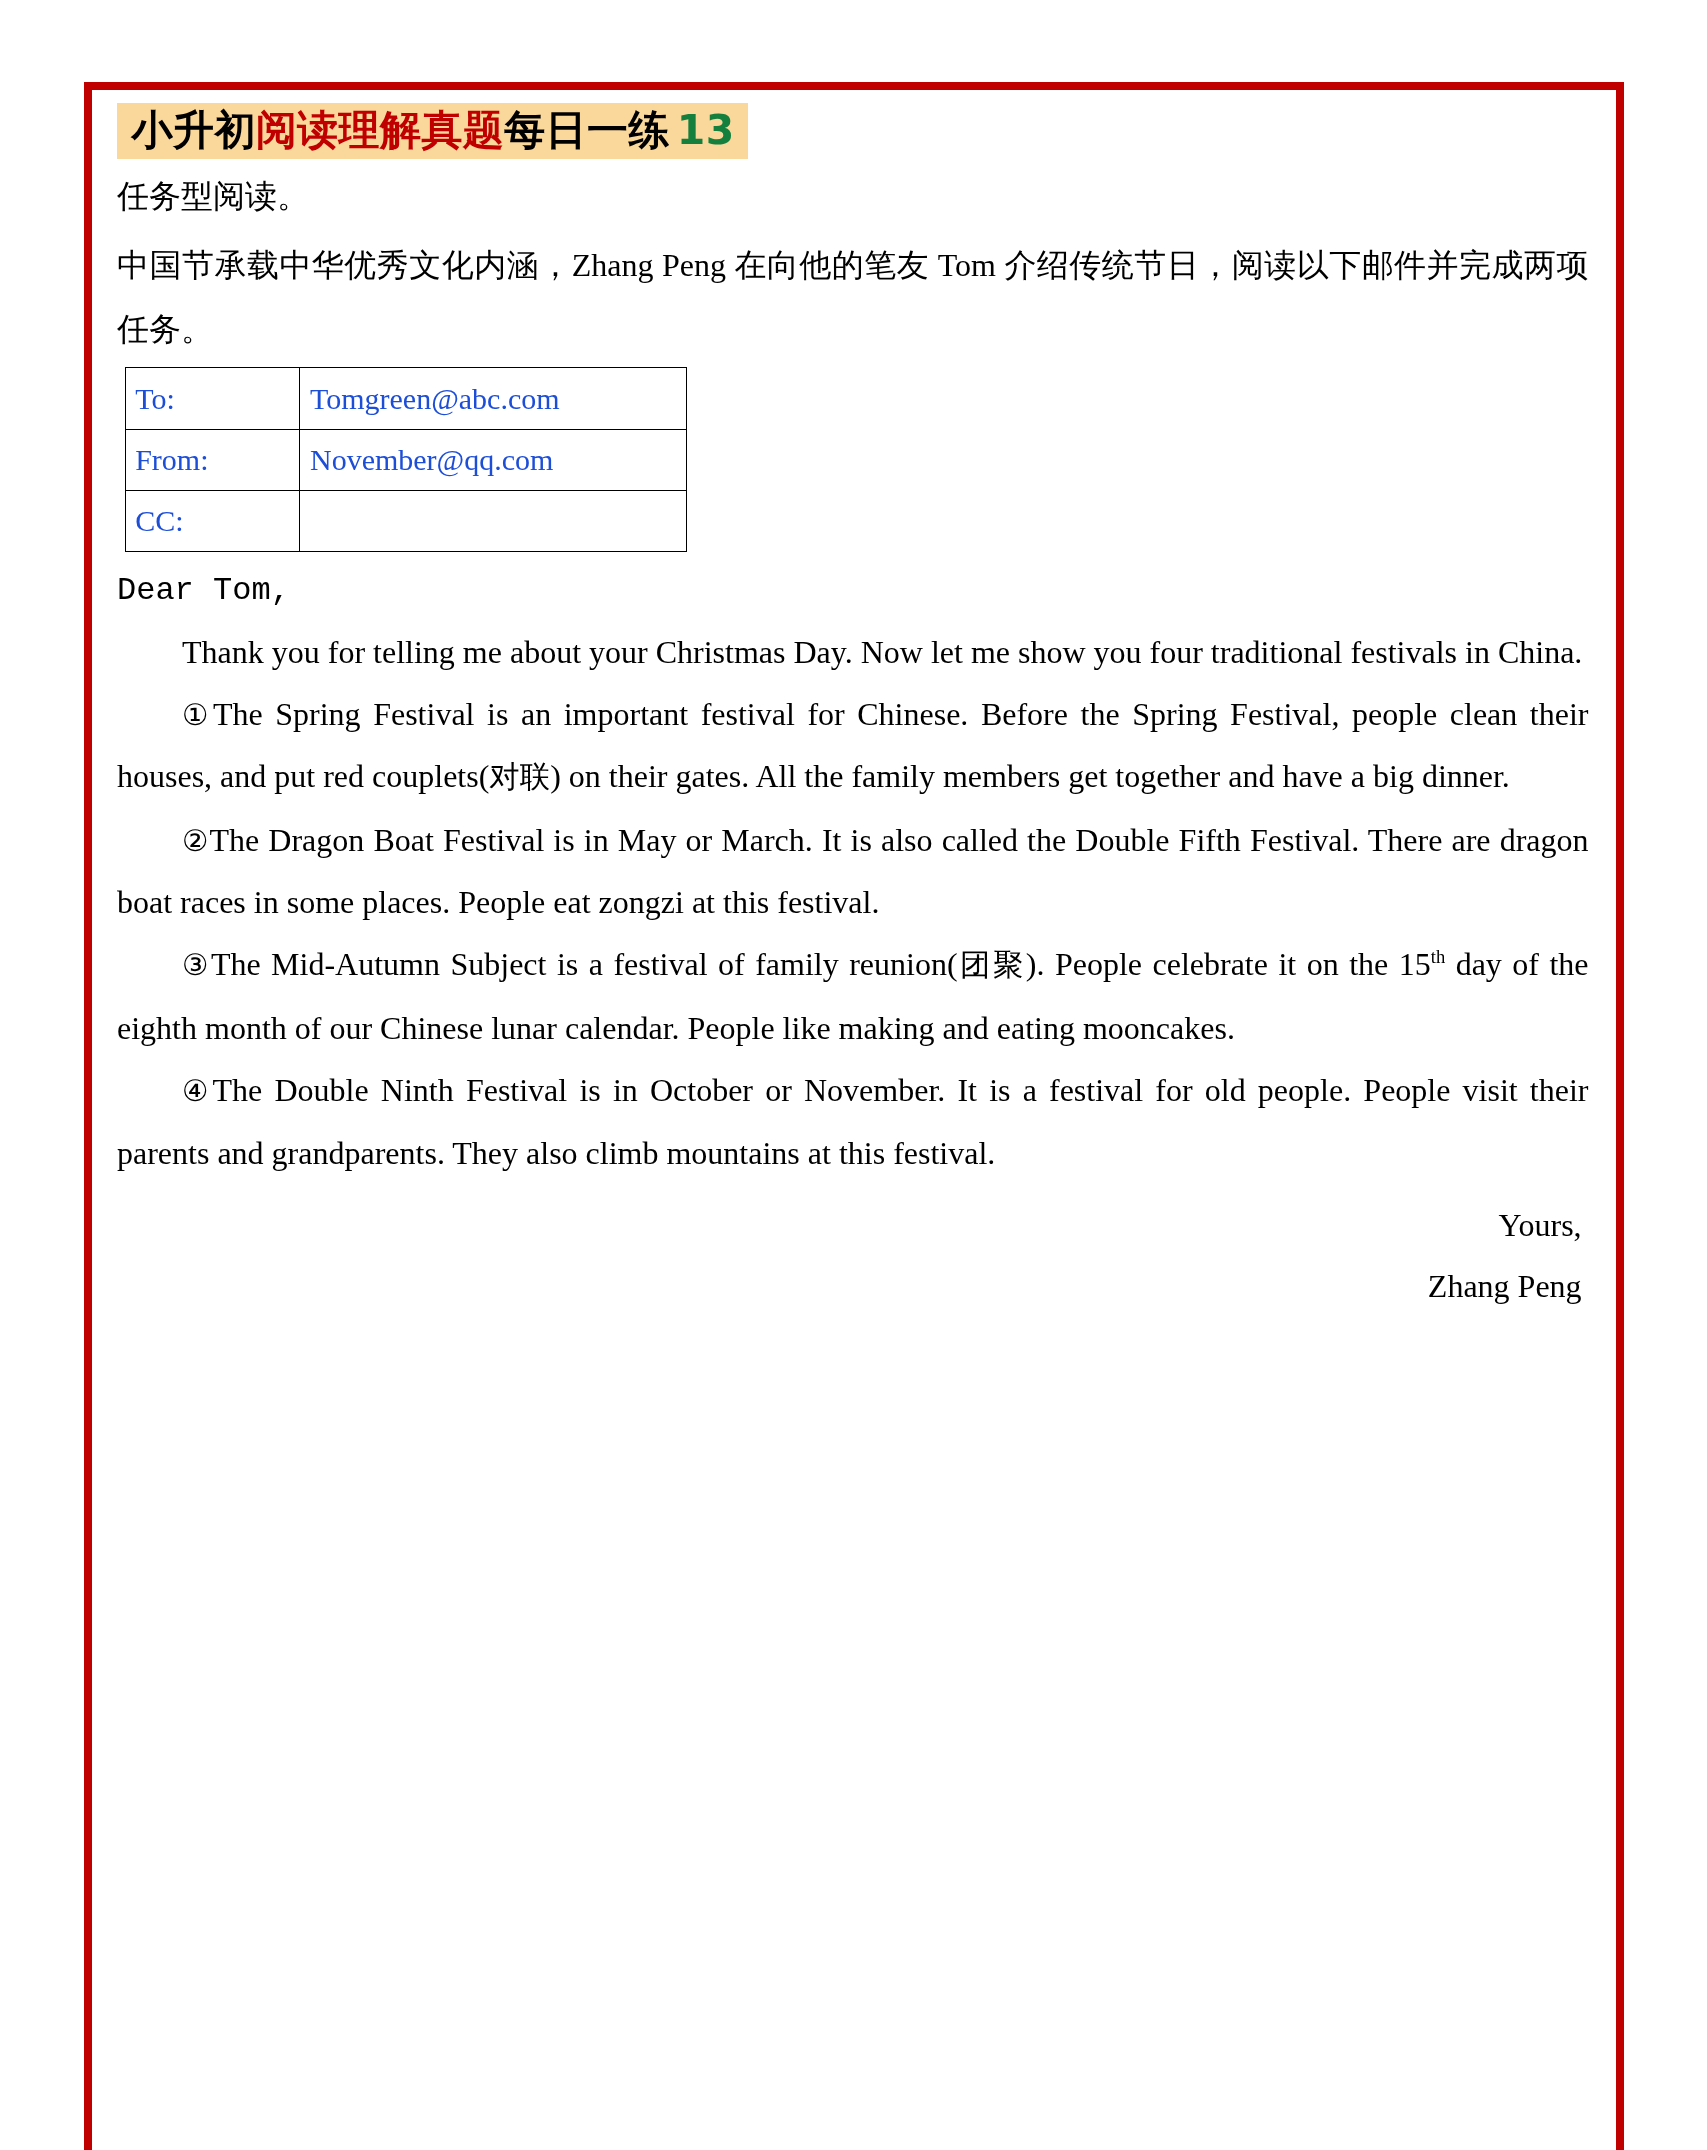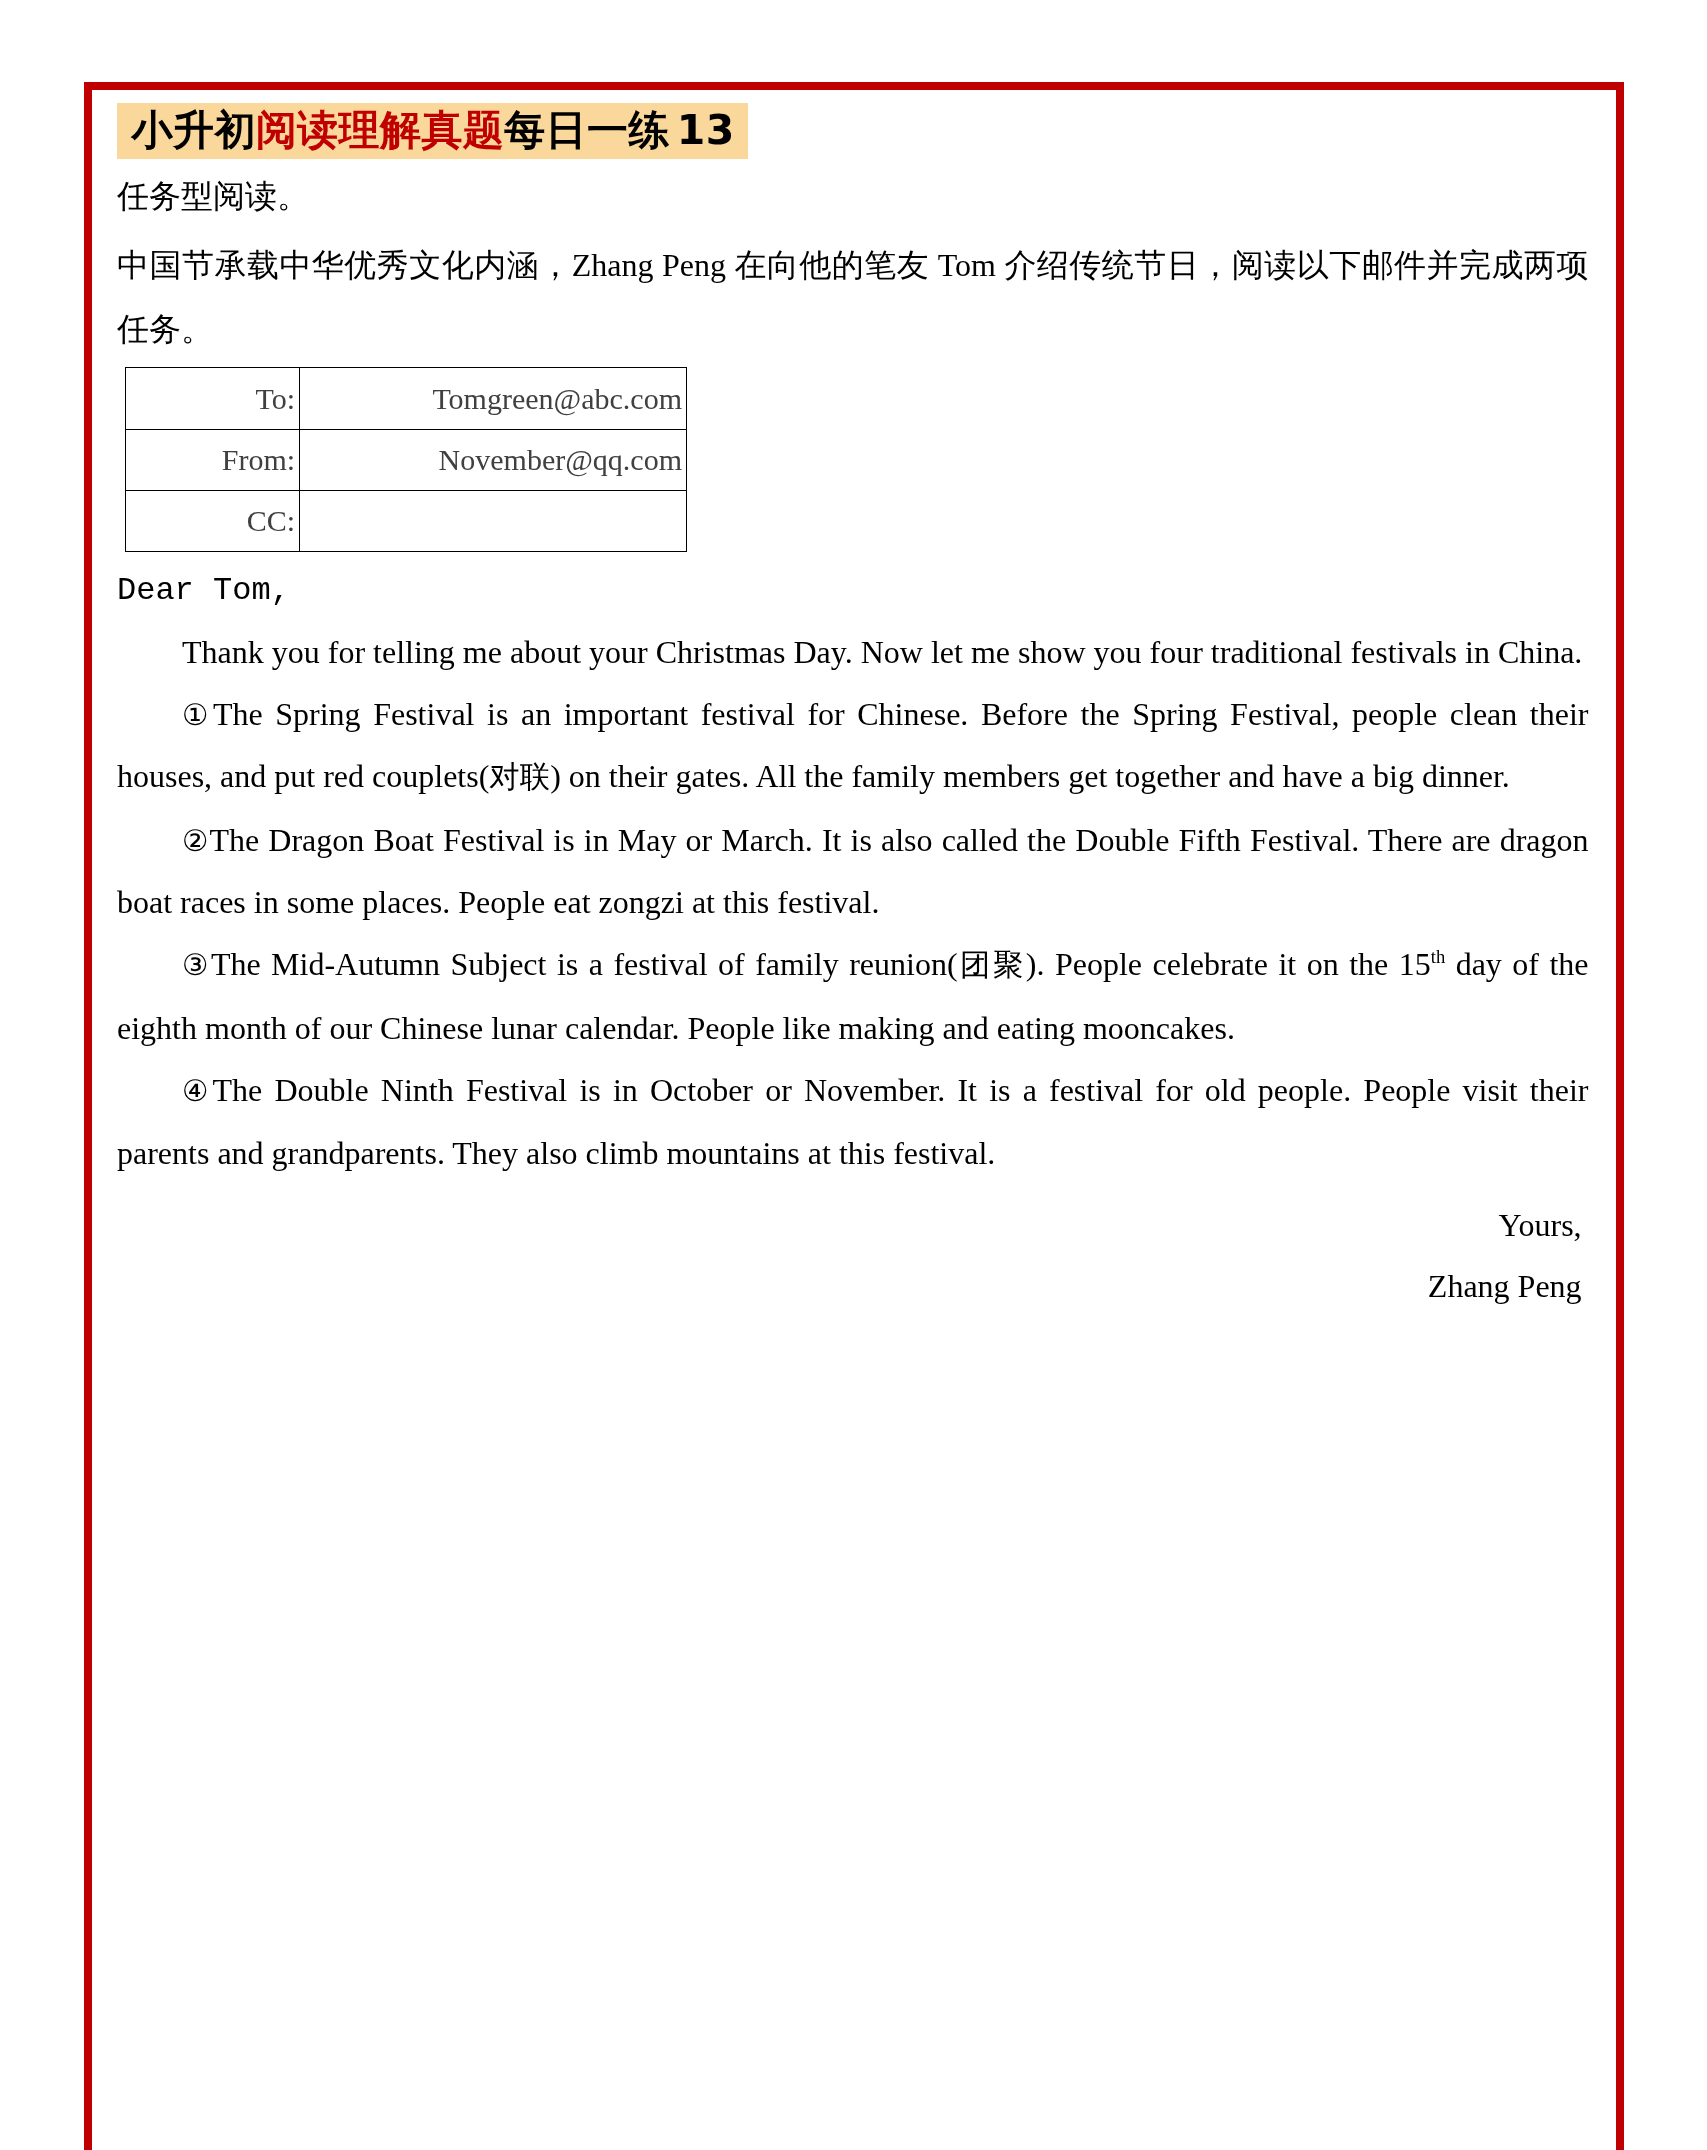--- a/index.html
+++ b/index.html
@@ -48,21 +48,21 @@
   .title-text {
     font-family: "DejaVu Sans", "Liberation Sans", sans-serif;
     font-weight: bold;
     font-size: 41px;
     line-height: 1.0;
     letter-spacing: 0.4px;
     display: inline;
   }
   .t-black { color: #000000; }
   .t-red   { color: #C00000; }
-  .t-num   { color: #000000; padding-left: 6.9px; }
+  .t-num   { color: #15803d; padding-left: 6.9px; }
 
   .lead-line {
     font-size: 32px;
     line-height: 1.86;
     margin: 7.7px 0 0 0;
     color: #000;
   }
   .lead-para {
     font-size: 32px;
     line-height: 2.0;
@@ -77,25 +77,24 @@
     border-collapse: collapse;
     margin: 6.9px 0 0 7.7px;
     table-layout: fixed;
     width: 534px;
   }
   .email-table td {
     border: 1.7px solid #000000;
     font-size: 30px;
     line-height: 1.0;
     padding: 15.5px 4.3px 14.6px 9.5px;
-    color: #404040;
+    color: #1d4ed8;
     vertical-align: middle;
     white-space: nowrap;
     overflow: hidden;
-    text-align: right;
   }
   .email-table td.label { width: 160px; }
   .email-table td.value { width: 372px; }
 
   
   .salutation {
     font-size: 32px;
     line-height: 1.6;
     margin: 13px 0 0 0;
     color: #000;

